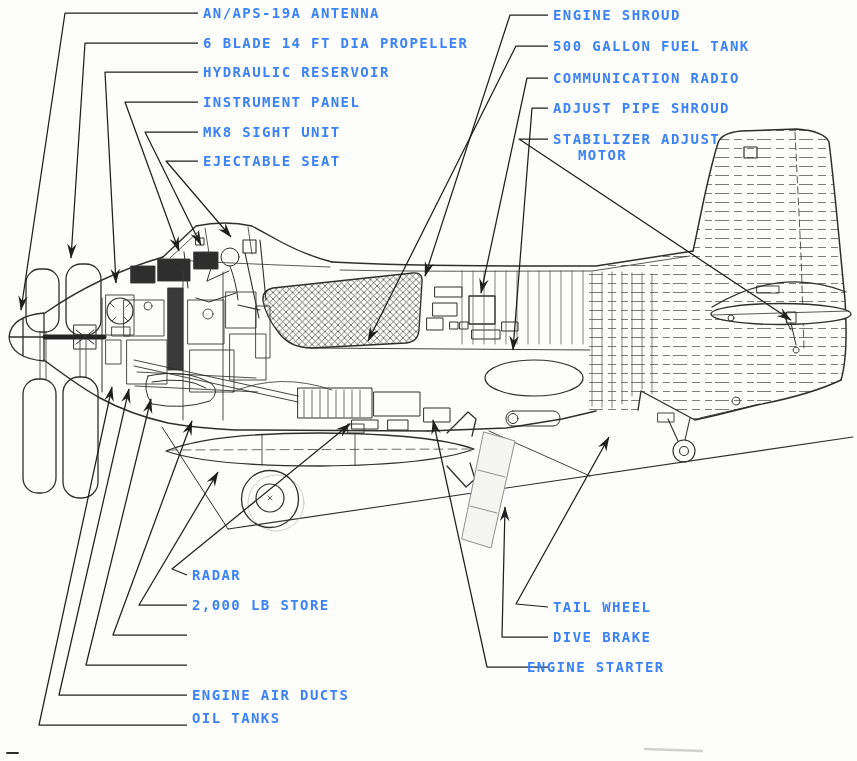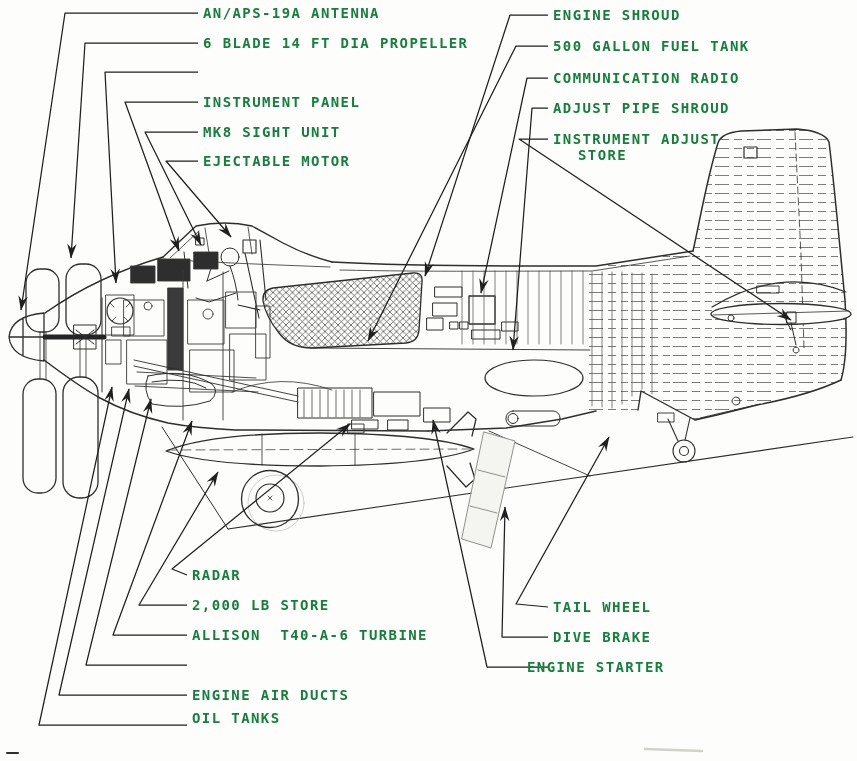--- a/index.html
+++ b/index.html
@@ -10,21 +10,21 @@
     overflow:hidden;
     font-family:"DejaVu Sans Mono","Liberation Mono",monospace;
   }
   .stage svg{position:absolute;left:0;top:0;}
   .lbl{
     position:absolute;
     transform:translateY(-50%);
     font-size:14px;
     font-weight:700;
     letter-spacing:1.4px;
-    color:#15803d;
+    color:#3b82f6;
     white-space:pre;
     line-height:1;
   }
 </style>
 </head>
 <body>
 
 <div class="stage">
 
 <svg width="857" height="761" viewBox="0 0 857 761">
@@ -221,34 +221,34 @@
     <polyline points="187,725 39,725 112,387" marker-end="url(#ah)"></polyline>
 
     <polyline points="548,607 516,604 609,437" marker-end="url(#ah)"></polyline>
     <polyline points="548,637 502,637 505,507" marker-end="url(#ah)"></polyline>
     <polyline points="548,667 487,667 433,420" marker-end="url(#ah)"></polyline>
   </g>
 </svg>
 
   <div class="lbl" style="left:203px;top:13px">AN/APS-19A ANTENNA</div>
   <div class="lbl" style="left:203px;top:43px">6 BLADE 14 FT DIA PROPELLER</div>
+  <div class="lbl" style="left:203px;top:72px">HYDRAULIC RESERVOIR</div>
   <div class="lbl" style="left:203px;top:102px">INSTRUMENT PANEL</div>
   <div class="lbl" style="left:203px;top:132px">MK8 SIGHT UNIT</div>
-  <div class="lbl" style="left:203px;top:161px">EJECTABLE MOTOR</div>
+  <div class="lbl" style="left:203px;top:161px">EJECTABLE SEAT</div>
 
   <div class="lbl" style="left:553px;top:15px">ENGINE SHROUD</div>
   <div class="lbl" style="left:553px;top:46px">500 GALLON FUEL TANK</div>
   <div class="lbl" style="left:553px;top:78px">COMMUNICATION RADIO</div>
   <div class="lbl" style="left:553px;top:108px">ADJUST PIPE SHROUD</div>
-  <div class="lbl" style="left:553px;top:139px">INSTRUMENT ADJUST</div>
-  <div class="lbl" style="left:578px;top:155px">STORE</div>
+  <div class="lbl" style="left:553px;top:139px">STABILIZER ADJUST</div>
+  <div class="lbl" style="left:578px;top:155px">MOTOR</div>
 
   <div class="lbl" style="left:192px;top:575px">RADAR</div>
   <div class="lbl" style="left:192px;top:605px">2,000 LB STORE</div>
-  <div class="lbl" style="left:192px;top:635px">ALLISON  T40-A-6 TURBINE</div>
   <div class="lbl" style="left:192px;top:695px">ENGINE AIR DUCTS</div>
   <div class="lbl" style="left:192px;top:718px">OIL TANKS</div>
 
   <div class="lbl" style="left:553px;top:607px">TAIL WHEEL</div>
   <div class="lbl" style="left:553px;top:637px">DIVE BRAKE</div>
   <div class="lbl" style="left:527px;top:667px">ENGINE STARTER</div>
 
 </div>
 
 </body></html>

